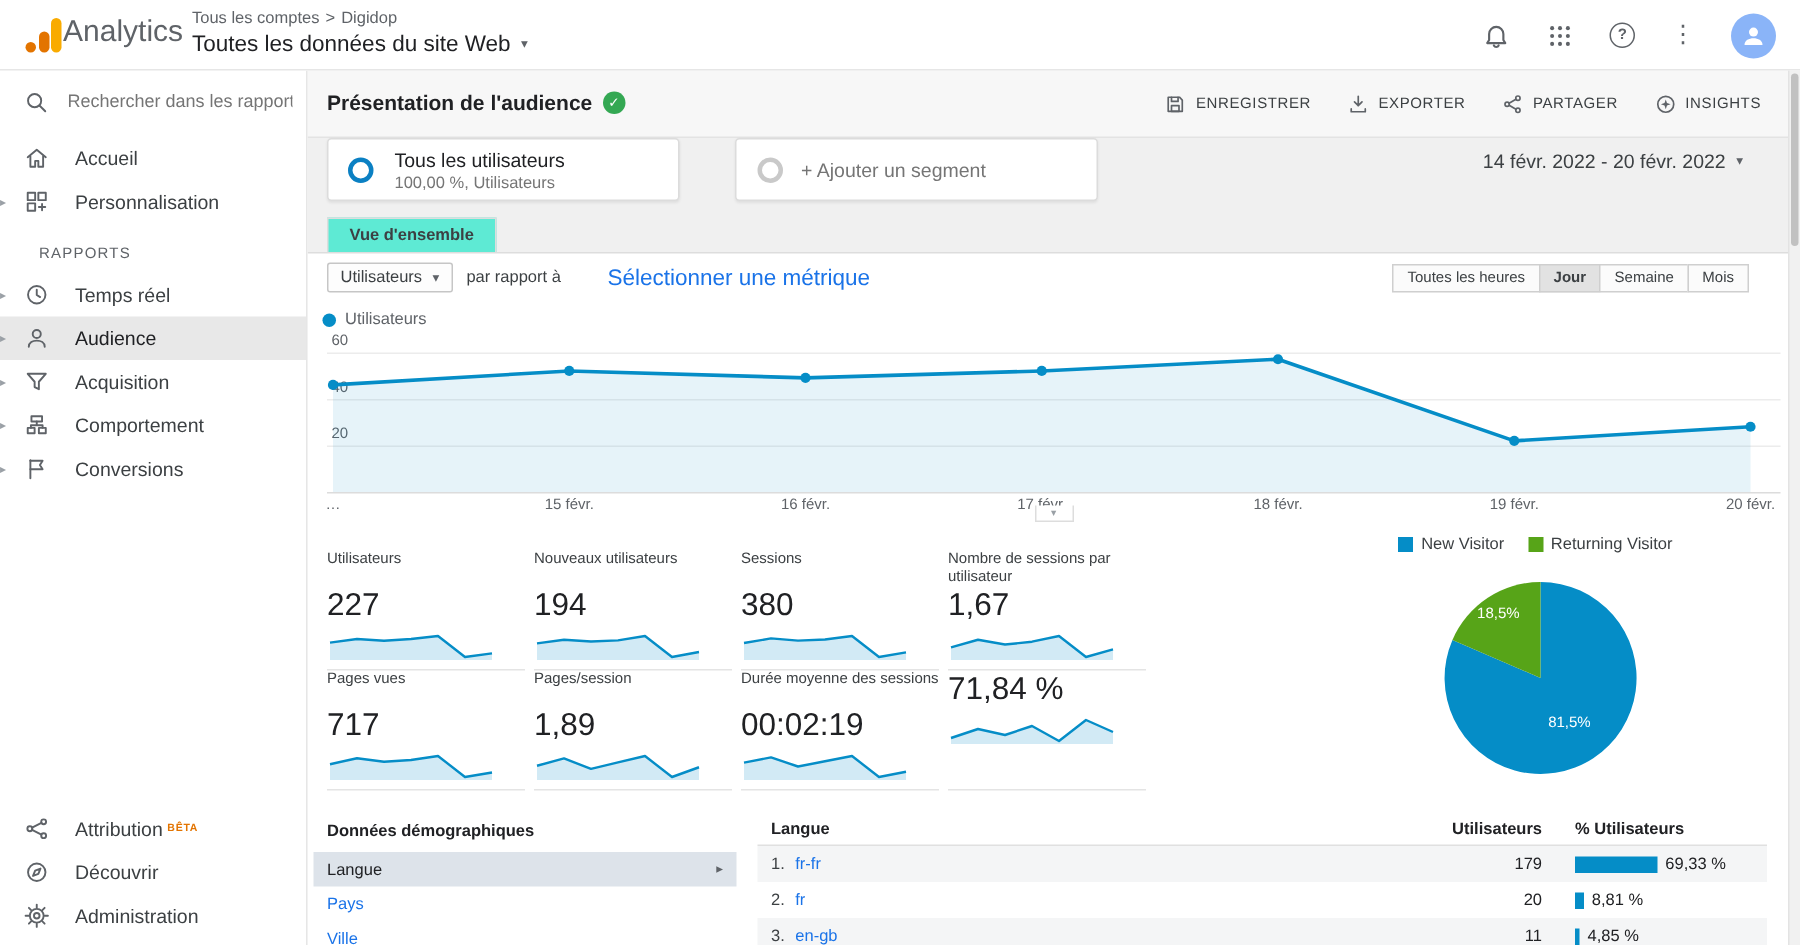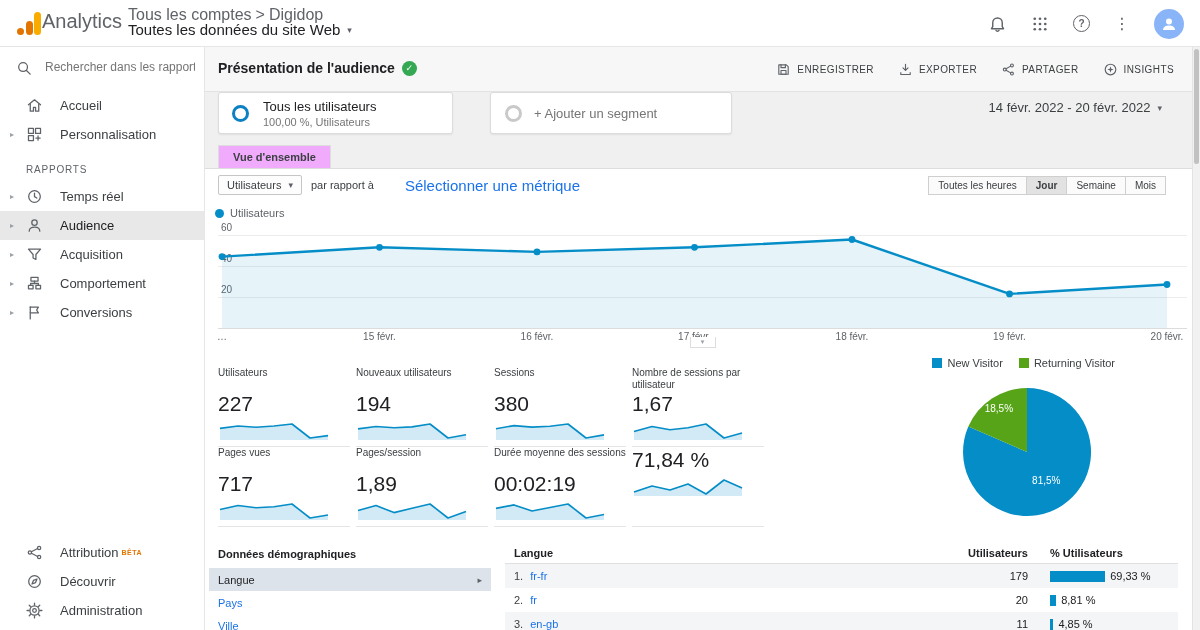--- a/index.html
+++ b/index.html
@@ -8,34 +8,34 @@
   svg.icon{stroke:#5f6368;fill:none;stroke-width:1.8;stroke-linecap:round;stroke-linejoin:round;}
 
   
   .header{position:absolute;top:0;left:0;width:1200px;height:47px;background:#fff;border-bottom:1px solid #e6e6e6;z-index:9;}
   .logo{position:absolute;left:16px;top:10px;display:flex;align-items:flex-start;}
   .ga-mark{position:relative;width:26px;height:26px;}
   .ga-dot{position:absolute;left:1px;bottom:1px;width:7px;height:7px;border-radius:50%;background:#e37400;}
   .ga-bar-mid{position:absolute;left:9.5px;bottom:1px;width:7px;height:14px;border-radius:3.5px;background:#e37400;}
   .ga-bar-tall{position:absolute;right:1px;bottom:1px;width:7px;height:23px;border-radius:3.5px;background:#f9ab00;}
   .logo-text{font-size:20px;color:#5f6368;}
-  .crumb{position:absolute;left:128px;top:6px;font-size:16px;color:#5f6368;display:flex;gap:4px;}
+  .crumb{position:absolute;left:128px;top:6px;font-size:11px;color:#5f6368;display:flex;gap:4px;}
   .view-title{position:absolute;left:128px;top:21px;font-size:15px;color:#202124;display:flex;align-items:center;gap:7px;cursor:pointer;}
   .caret{color:#5f6368;font-size:9px;}
   .header-icons{position:absolute;right:16px;top:0;height:47px;display:flex;align-items:center;gap:24px;}
   .hbtn{cursor:pointer;display:flex;align-items:center;}
   .help-circ{width:17px;height:17px;border:1.7px solid #5f6368;border-radius:50%;display:flex;align-items:center;justify-content:center;font-size:10px;font-weight:bold;color:#5f6368;}
   .more-vert{font-size:16px;color:#5f6368;line-height:1;}
   .avatar{width:30px;height:30px;border-radius:50%;background:#8ab4f8;display:flex;align-items:center;justify-content:center;cursor:pointer;}
 
   
   .sidebar{position:absolute;top:47px;left:0;width:205px;height:583px;background:#fff;border-right:1px solid #e6e6e6;z-index:8;}
   .search-row{display:flex;align-items:flex-start;gap:12px;padding:13px 0 13px 16px;height:44px;}
   .search-input{border:none;outline:none;font-size:12px;color:#5f6368;width:150px;background:transparent;font-family:inherit;}
-  .nav-item{display:flex;align-items:center;height:29px;padding-left:10px;font-size:13px;color:#3c4043;cursor:pointer;position:relative;}
+  .nav-item{display:flex;align-items:center;height:29px;padding-left:0;font-size:13px;color:#3c4043;cursor:pointer;position:relative;}
   .nav-item.selected{background:#e8e8e8;color:#202124;}
   .nav-arrow{width:16px;font-size:8px;color:#9aa0a6;}
   .nav-icon{width:18px;height:18px;margin-right:16px;display:flex;align-items:center;}
   .section-label{padding:15px 0 7px 26px;font-size:10px;color:#5f6368;letter-spacing:.8px;}
   .sidebar-bottom{position:absolute;bottom:5px;left:0;width:100%;}
   .beta{font-size:7px;color:#e37400;letter-spacing:.5px;vertical-align:super;margin-left:3px;font-weight:bold;}
 
   
   .main{position:absolute;top:47px;left:205px;width:995px;height:583px;background:#f0f0f0;}
   .toolbar{position:absolute;top:0;left:0;width:100%;height:45px;background:#f7f7f7;border-bottom:1px solid #e3e3e3;}
@@ -47,21 +47,21 @@
 
   .segment-chip{position:absolute;top:45px;height:42px;background:#fff;border:1px solid #dcdcdc;border-radius:3px;box-shadow:0 1px 2px rgba(0,0,0,.07);cursor:pointer;}
   .chip-all{left:13px;width:235px;}
   .chip-add{left:256px;width:242px;display:flex;align-items:center;gap:12px;padding-left:14px;color:#757575;font-size:13px;margin-left:29px;}
   .radio-ring{position:absolute;left:13px;top:12px;width:17px;height:17px;border:3px solid #0b80c3;border-radius:50%;background:#fff;}
   .chip-texts{position:absolute;left:44px;top:6px;}
   .chip-title{font-size:13px;color:#202124;}
   .chip-sub{font-size:11px;color:#757575;margin-top:2px;}
   .add-ring{width:17px;height:17px;border:3px solid #c9c9c9;border-radius:50%;background:#fff;flex:0 0 auto;}
 
-  .tab{position:absolute;top:98px;left:13px;height:23px;padding:0 14px;background:#f0abfc;border:1px solid #ddd;border-bottom:none;font-size:11px;font-weight:bold;color:#3c4043;display:flex;align-items:center;cursor:pointer;}
+  .tab{position:absolute;top:98px;left:13px;height:23px;padding:0 14px;background:#5eead4;border:1px solid #ddd;border-bottom:none;font-size:11px;font-weight:bold;color:#3c4043;display:flex;align-items:center;cursor:pointer;}
 
   .panel{position:absolute;top:121px;left:0;width:995px;height:462px;background:#fff;border-top:1px solid #ddd;overflow:hidden;}
 
   .controls-row{position:absolute;top:6px;left:13px;display:flex;align-items:center;gap:9px;}
   .metric-select{display:flex;align-items:center;gap:7px;border:1px solid #c6c6c6;border-radius:2px;background:#fdfdfd;padding:3px 8px;font-size:11px;color:#3c4043;cursor:pointer;}
   .vs-label{font-size:11px;color:#3c4043;}
   .metric-link{font-size:15px;color:#1a73e8;cursor:pointer;margin-left:22px;}
   .granularity{position:absolute;top:7px;right:34px;display:flex;}
   .gran-btn{font-size:10px;padding:3px 9px;border:1px solid #cfcfcf;background:#fbfbfb;color:#3c4043;margin-left:-1px;cursor:pointer;}
   .gran-btn.selected{background:#e2e2e2;font-weight:bold;}

